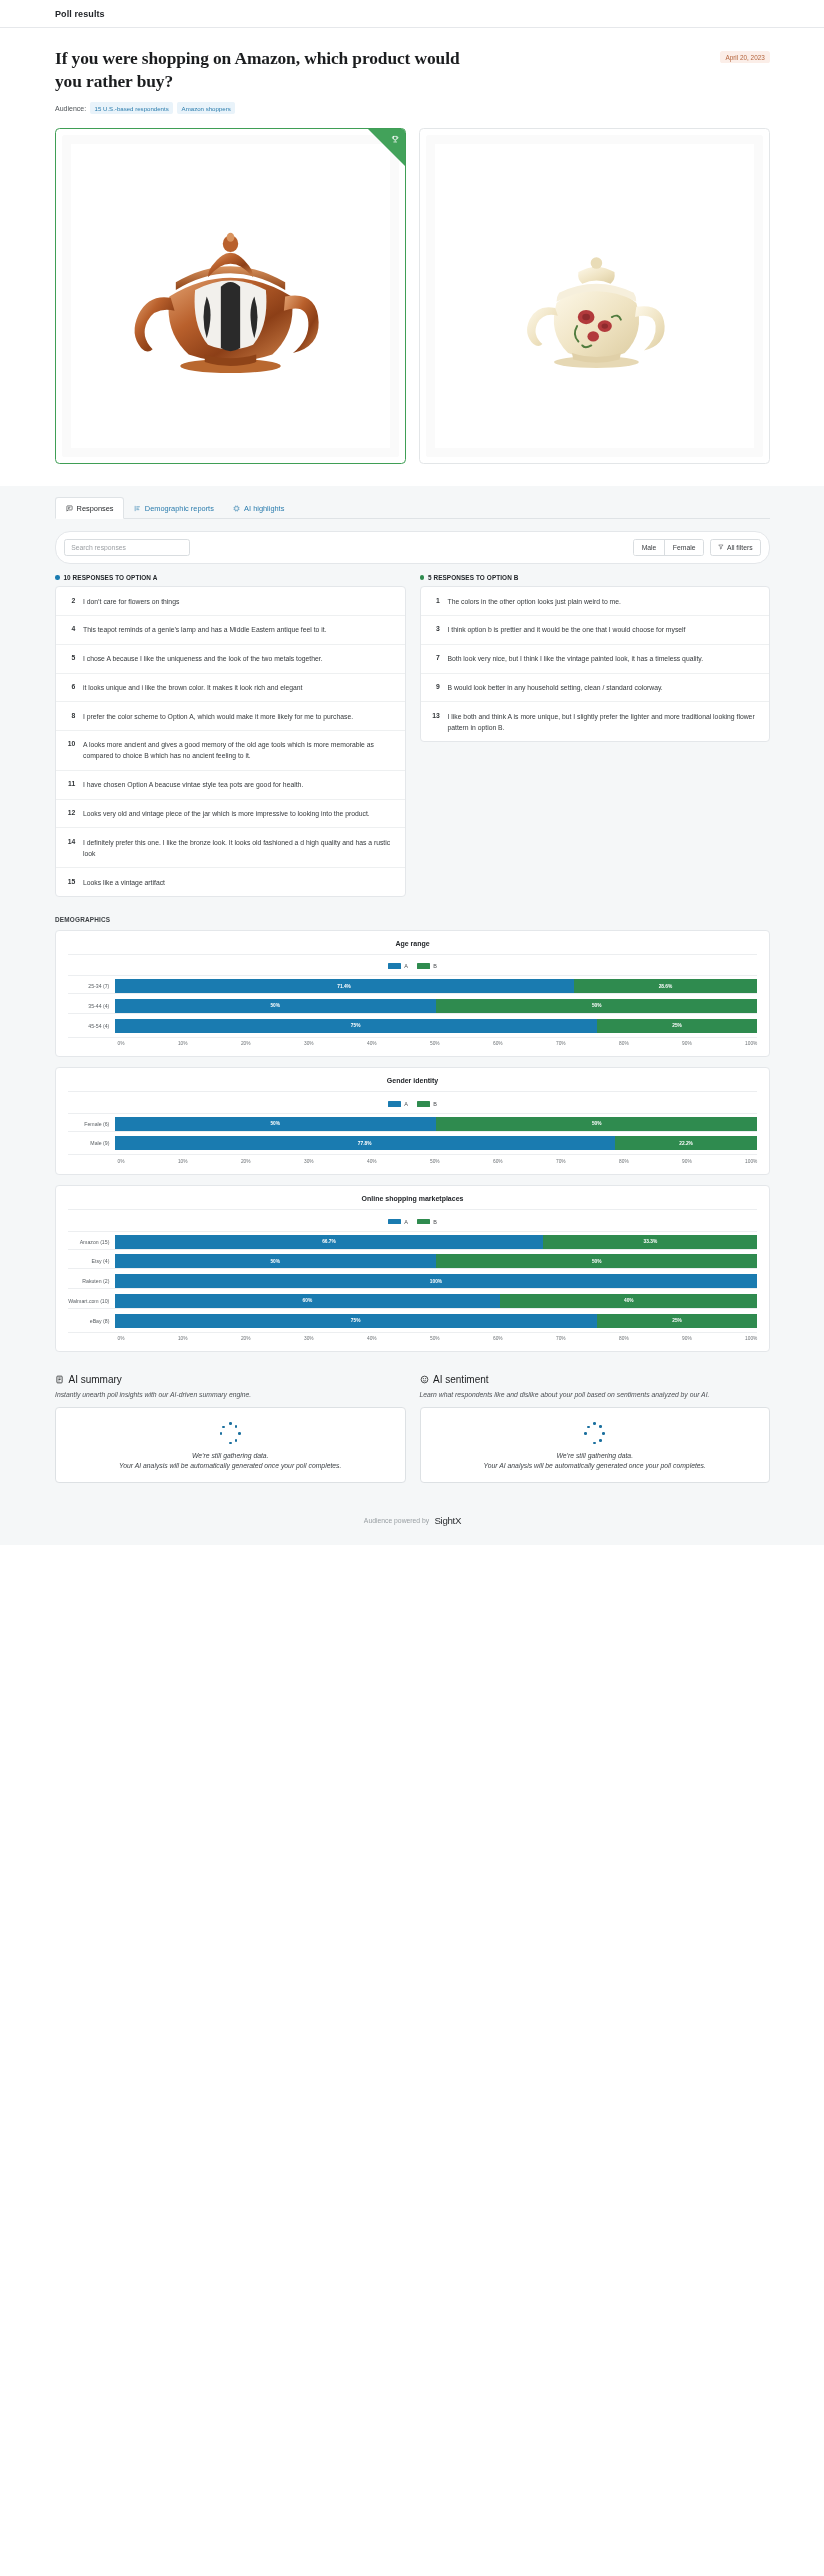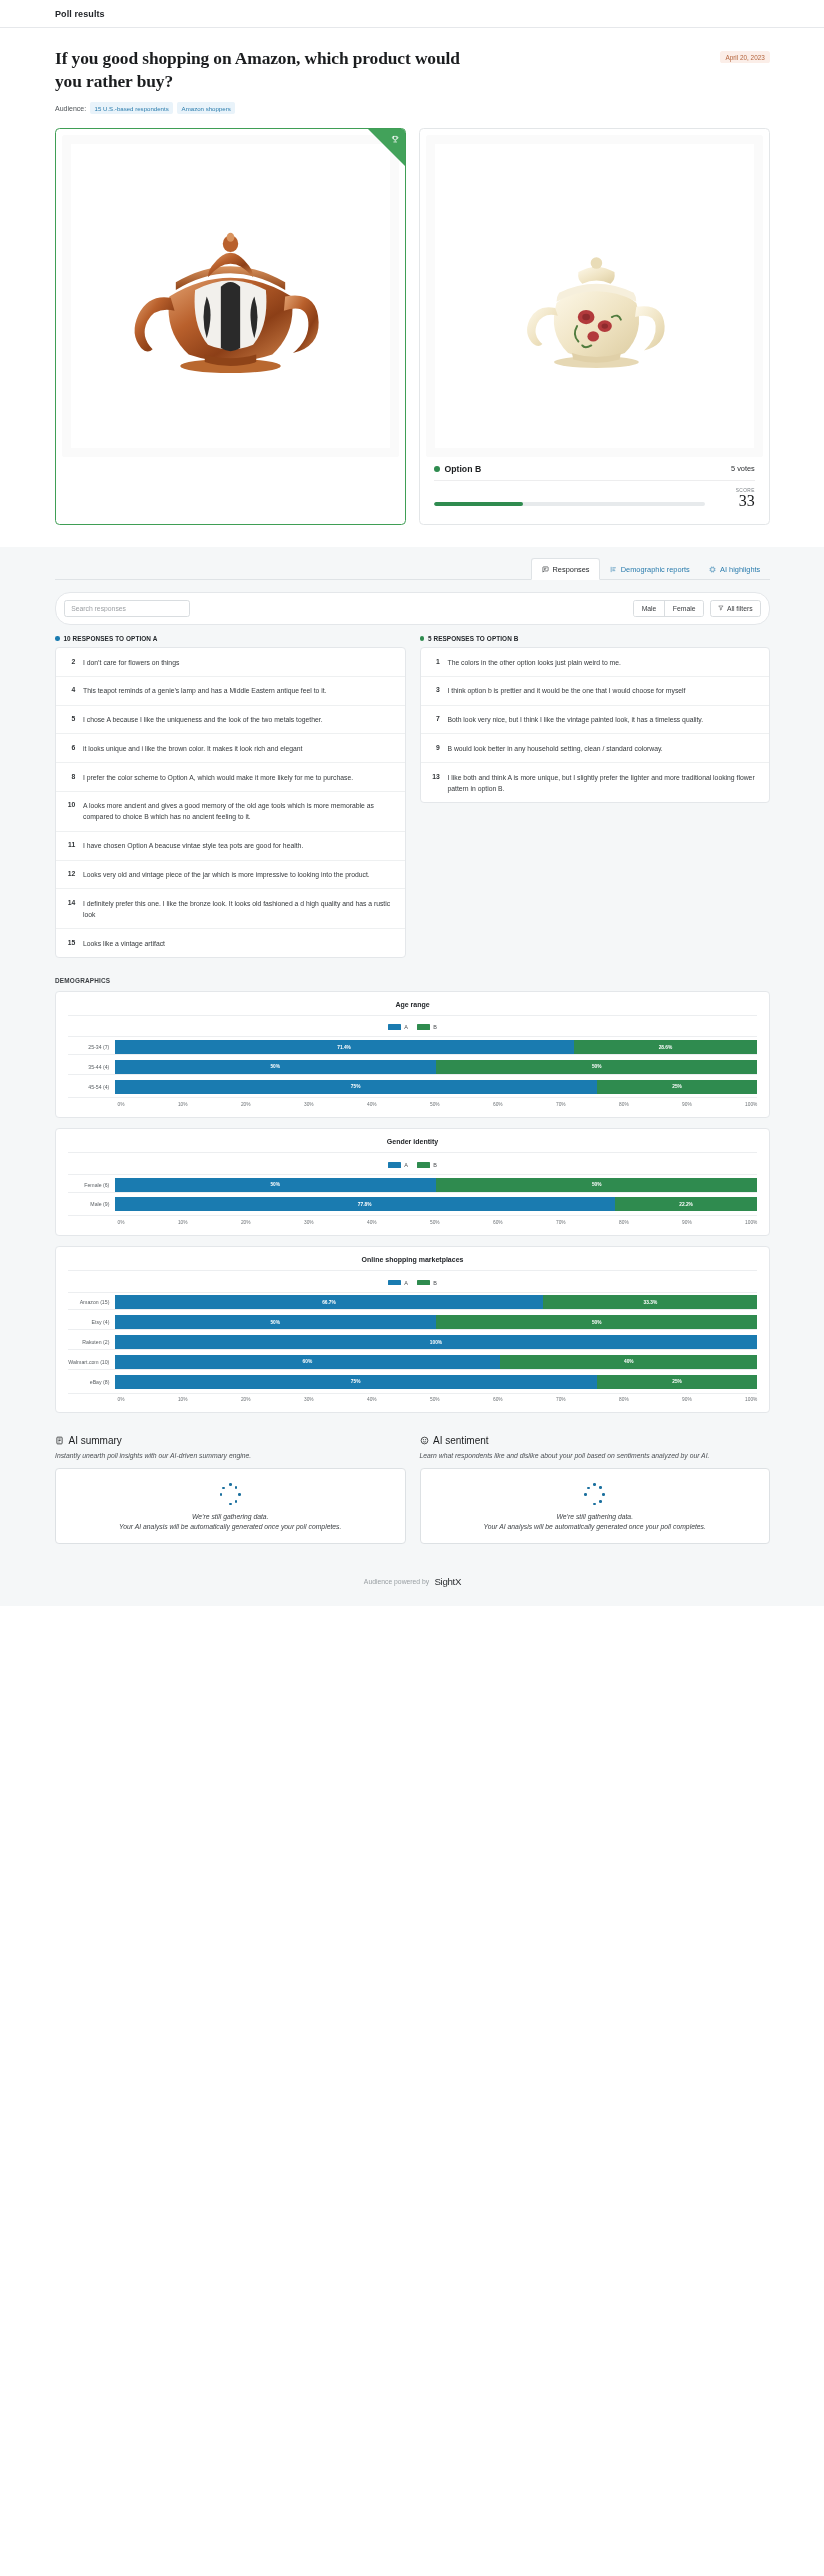--- a/index.html
+++ b/index.html
@@ -93,21 +93,21 @@
   .score-row { display: flex; align-items: flex-end; gap: 10.3px; margin-top: 7px; }
   .bar-track { flex: 1; height: 3.9px; background: #e7eaec; border-radius: 1.9px; overflow: hidden; margin-bottom: 3.9px; }
   .bar-fill { height: 100%; border-radius: 1.9px; }
   .score-box { text-align: right; width: 40px; }
   .score-label { font-size: 4.8px; letter-spacing: 0.4px; color: #7b8085; }
   .score-val { font-family: "Liberation Serif", serif; font-size: 16px; font-weight: 400; color: #1b1d1f; line-height: 1.05; }
 
   
   .gray { background: #f5f7f8; padding: 0 55px 23px 55px; }
 
-  .tabs { display: flex; justify-content: flex-end; border-bottom: 0.6px solid #dfe3e6; padding-top: 10.3px; }
+  .tabs { display: flex; justify-content: flex-start; border-bottom: 0.6px solid #dfe3e6; padding-top: 10.3px; }
   .tab {
     display: flex; align-items: center; gap: 3.9px;
     font-size: 7.4px; padding: 5.8px 9.7px 5.2px 9.7px;
     color: #2a7cad; cursor: pointer; position: relative; top: 0.6px;
   }
   .tab.active {
     background: #fff; color: #26292c;
     border: 0.6px solid #dfe3e6; border-bottom-color: #fff;
     border-radius: 3.2px 3.2px 0 0;
   }
@@ -196,21 +196,21 @@
 </style>
 </head>
 <body>
 
 <div class="topbar">
   <span class="topbar-title">Poll results</span>
 </div>
 
 <div class="hero">
   <div class="q-row">
-    <div class="question">If you good shopping on Amazon, which product would you rather buy?</div>
+    <div class="question">If you were shopping on Amazon, which product would you rather buy?</div>
     <div class="date-badge">April 20, 2023</div>
   </div>
   <div class="audience">
     <span class="audience-label">Audience:</span>
     <span class="chip">15 U.S.-based respondents</span>
     <span class="chip">Amazon shoppers</span>
   </div>
 
   <div class="cards">
 
@@ -286,38 +286,20 @@
             </g>
             <g stroke="#4f7a3d" stroke-width="3" fill="none" stroke-linecap="round">
               <path d="M138 196 Q130 210 140 220"></path>
               <path d="M192 182 Q202 176 206 186"></path>
               <path d="M160 226 Q150 232 146 226"></path>
             </g>
             <path d="M130 238 Q168 250 206 238 L204 248 Q168 258 132 248 Z" fill="#e0d0a8"></path>
           </svg>
         </div>
       </div>
-      <div class="card-foot">
-        <div class="opt-row">
-          <div class="opt-left">
-            <span class="dot" style="background:#2f8b4f"></span>
-            <span class="opt-name">Option B</span>
-          </div>
-          <span class="votes">5 votes</span>
-        </div>
-        <div class="score-row">
-          <div class="bar-track">
-            <div class="bar-fill" style="width:33%;background:#2f8b4f"></div>
-          </div>
-          <div class="score-box">
-            <div class="score-label">SCORE</div>
-            <div class="score-val">33</div>
-          </div>
-        </div>
-      </div>
     </div>
 
   </div>
 </div>
 
 <div class="gray">
 
   <div class="tabs">
     <div class="tab active">
       <svg width="7" height="7" viewBox="0 0 24 24" fill="none" stroke="#26292c" stroke-width="2">

